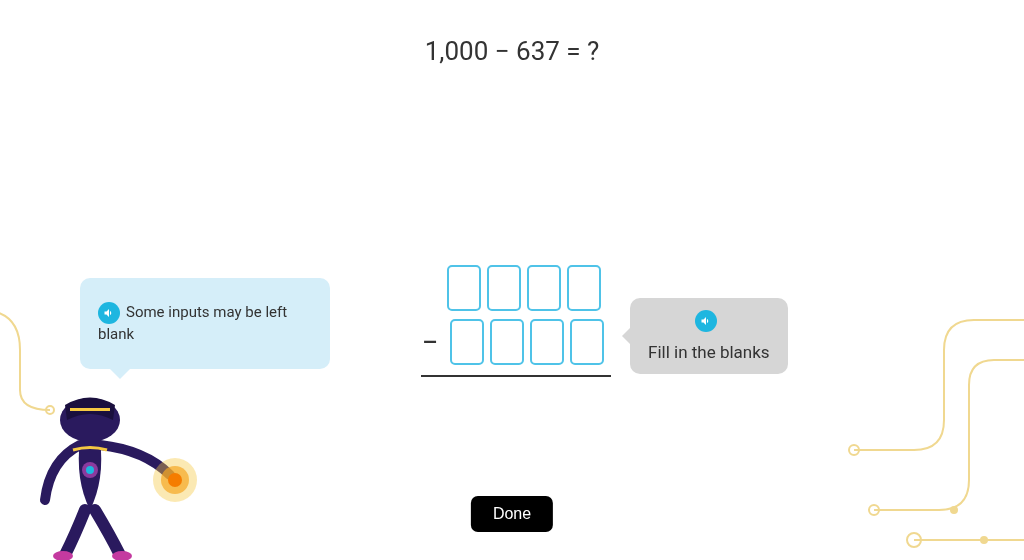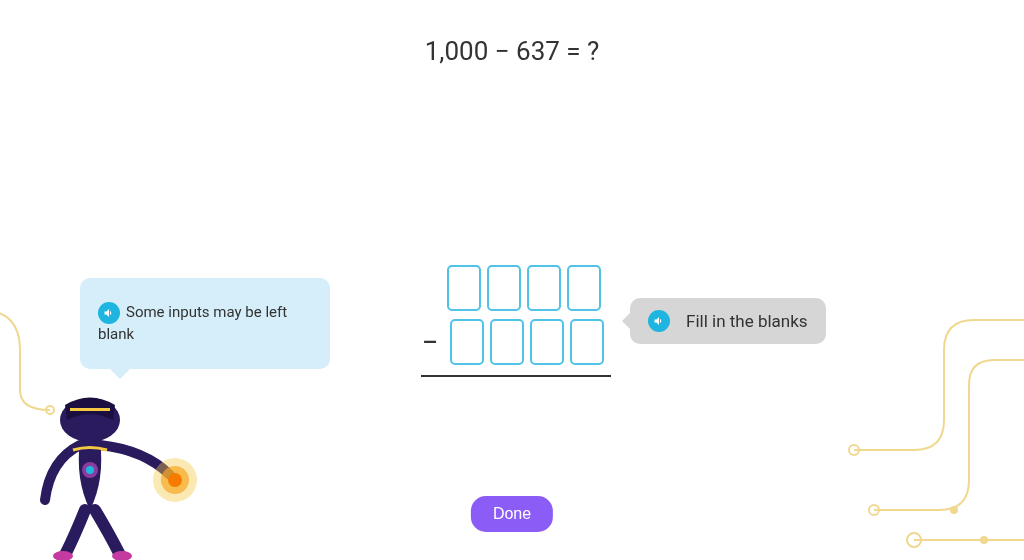--- a/index.html
+++ b/index.html
@@ -91,20 +91,21 @@
       top: 298px;
       left: 630px;
       background: #d6d6d6;
       color: #333;
       padding: 12px 18px;
       border-radius: 10px;
       font-size: 17px;
       display: flex;
       align-items: center;
       gap: 10px;
+      flex-direction: column;
     }
     .tooltip-right::before {
       content: '';
       position: absolute;
       left: -8px;
       top: 50%;
       transform: translateY(-50%);
       border: 8px solid transparent;
       border-right-color: #d6d6d6;
       border-left: none;
@@ -124,25 +125,25 @@
     .speaker-icon svg {
       width: 12px;
       height: 12px;
       fill: white;
     }
     .done-btn {
       position: absolute;
       bottom: 28px;
       left: 50%;
       transform: translateX(-50%);
-      background: #8b5cf6;
+      background: #000000;
       color: #fff;
       border: none;
       padding: 9px 22px;
-      border-radius: 15px;
+      border-radius: 7px;
       font-size: 16px;
       cursor: pointer;
     }
     .robot {
       position: absolute;
       bottom: 0;
       left: 15px;
       width: 200px;
       height: 210px;
     }

